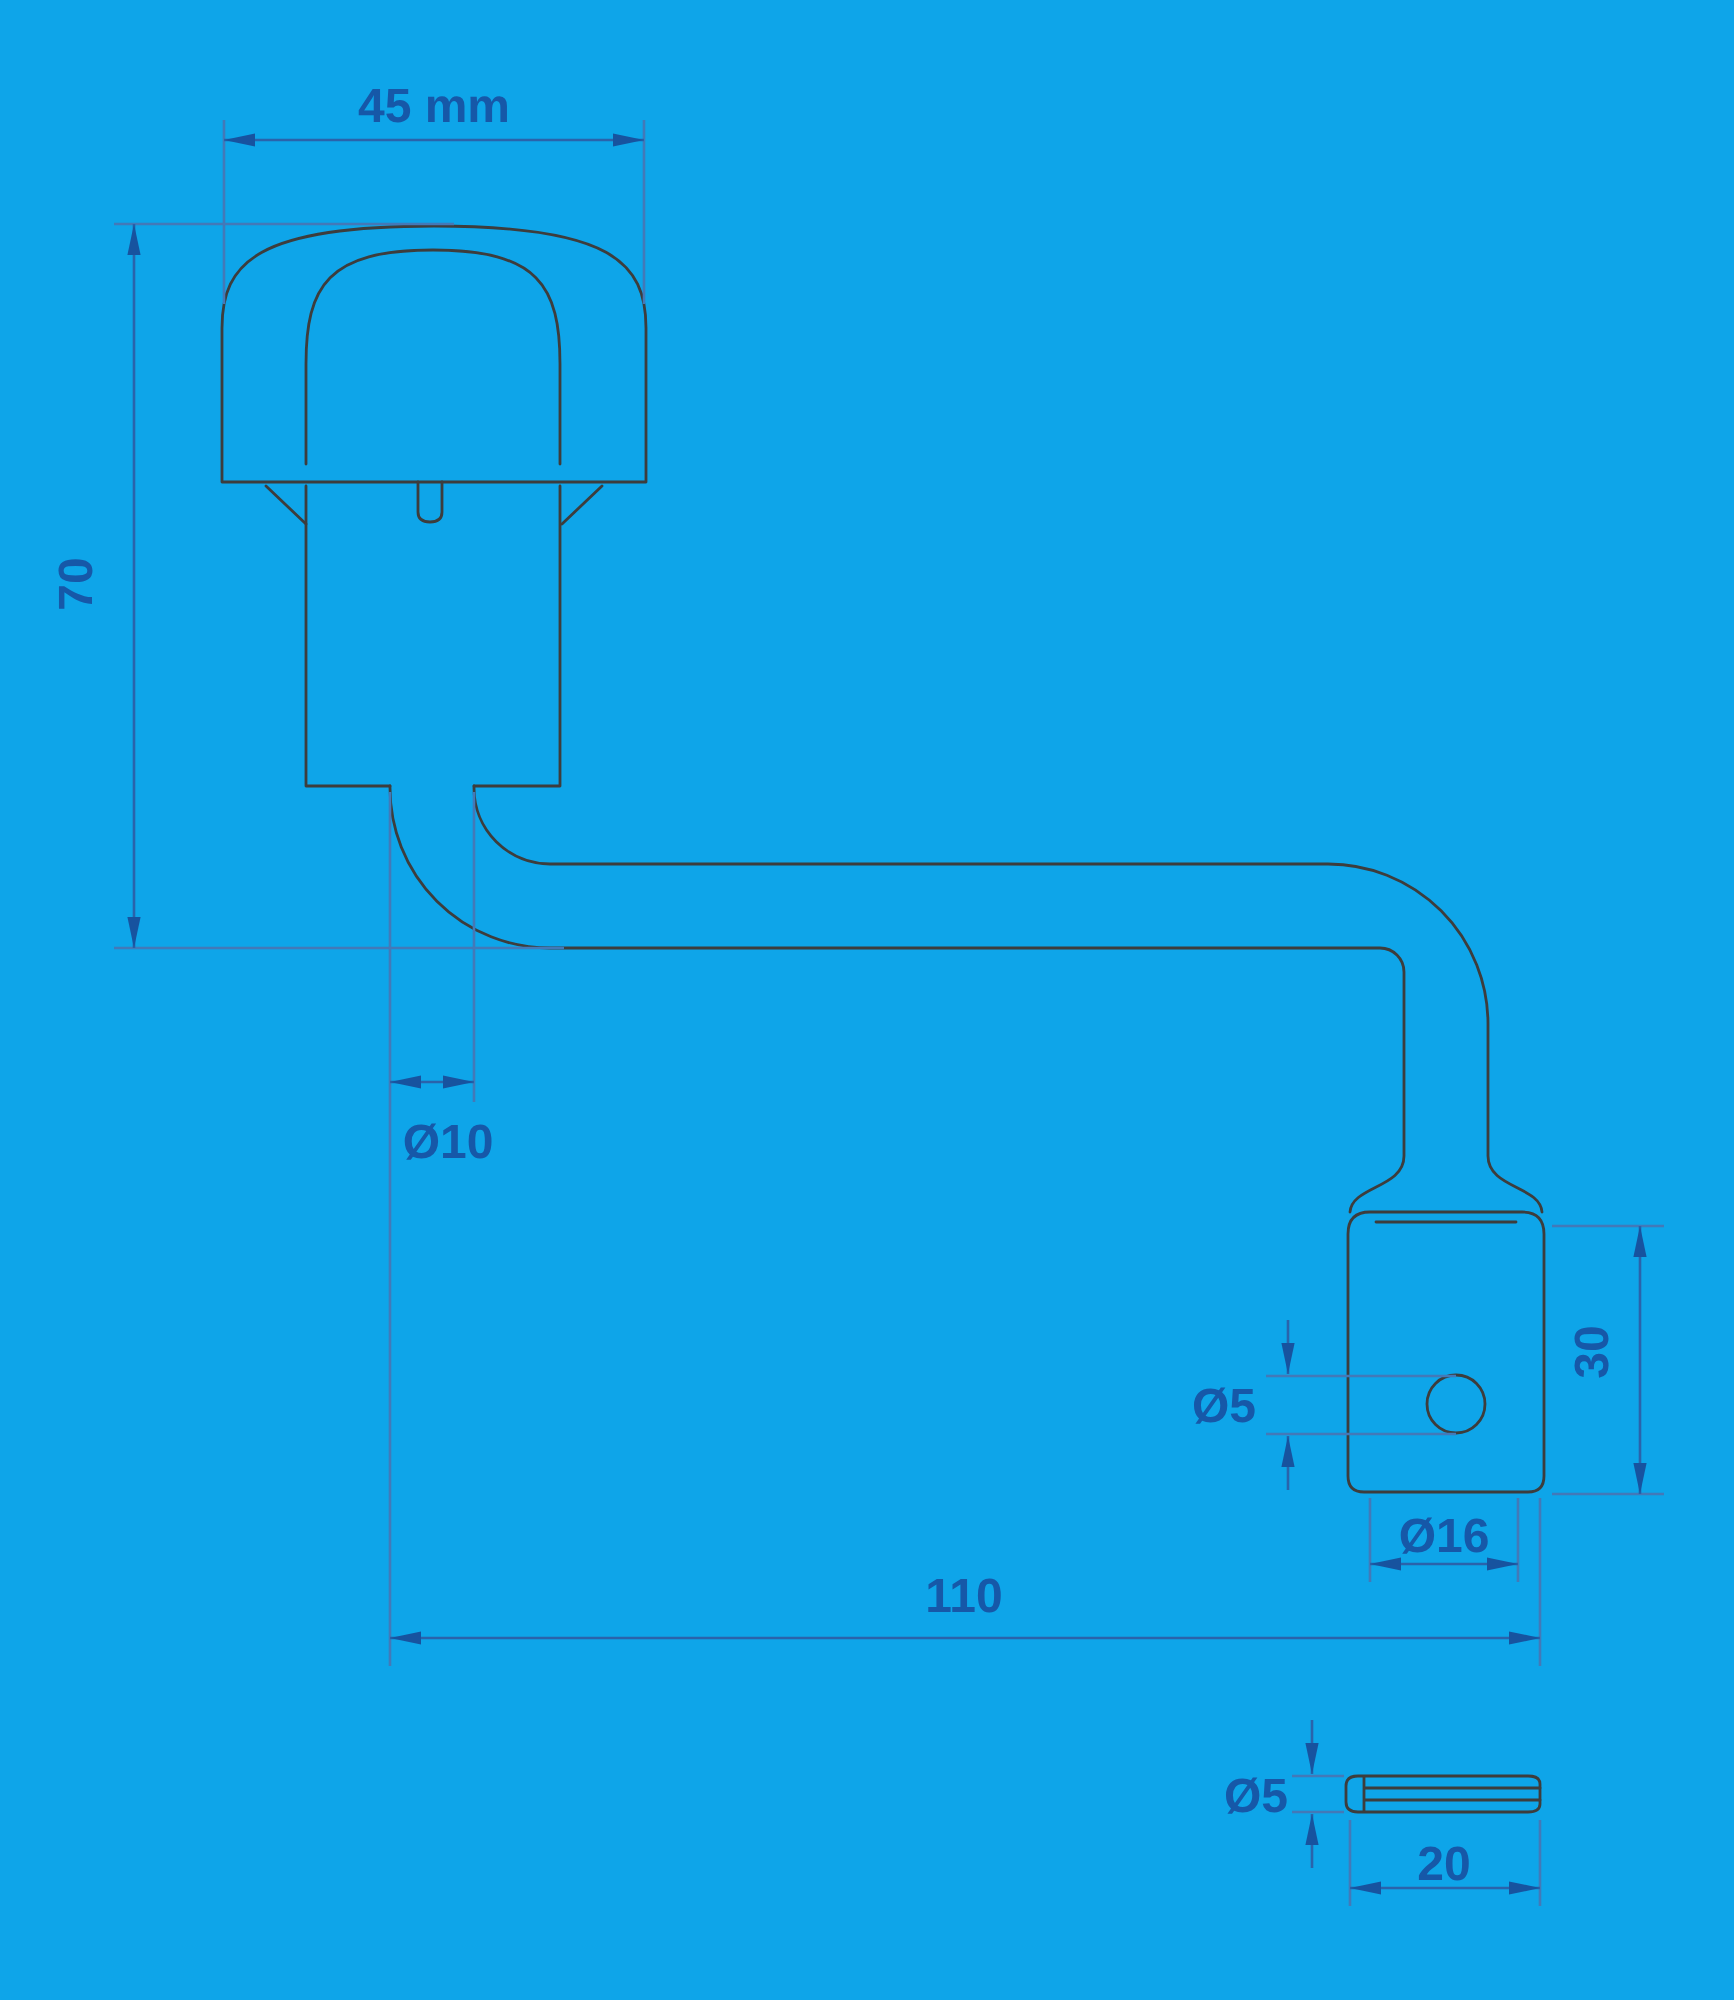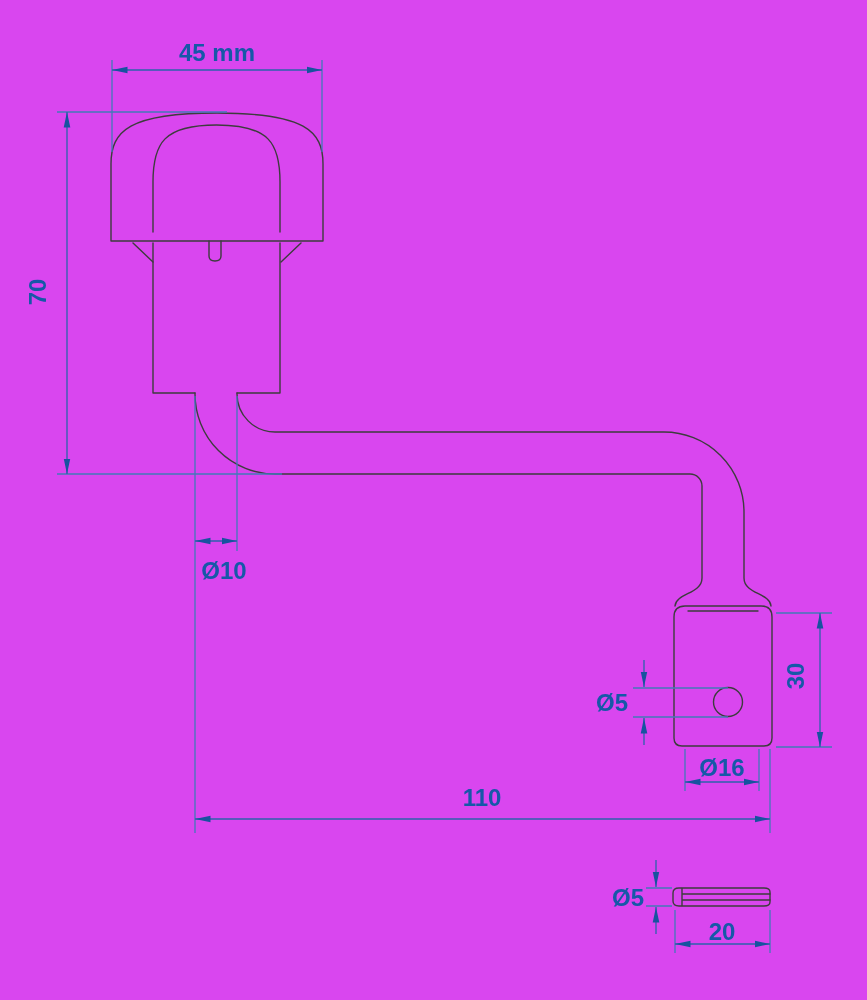--- a/index.html
+++ b/index.html
@@ -1,17 +1,17 @@
 <!DOCTYPE html>
 <html><head>
 <meta charset="utf-8">
 <style>
   html,body { margin:0; padding:0; background:#ffffff; }
   .canvas {
-    position:relative; width:867px; height:1000px; background:#d946ef;
+    position:relative; width:867px; height:1000px; background:#0ea5e9;
     font-family:"Liberation Sans", sans-serif; overflow:hidden;
   }
   svg { position:absolute; left:0; top:0; }
   .ol  { stroke:#3d3d3d; stroke-width:1.4; fill:none; stroke-linejoin:round; stroke-linecap:round; }
   .dl  { stroke:#4379b8; stroke-width:1.3; fill:none; }
   .da  { stroke:#2a63ab; stroke-width:1.3; fill:none; }
   .dt  { fill:#1658a8; font-family:"Liberation Sans", sans-serif;
          font-size:24px; font-weight:bold; text-anchor:middle; }
 </style>
 </head>

